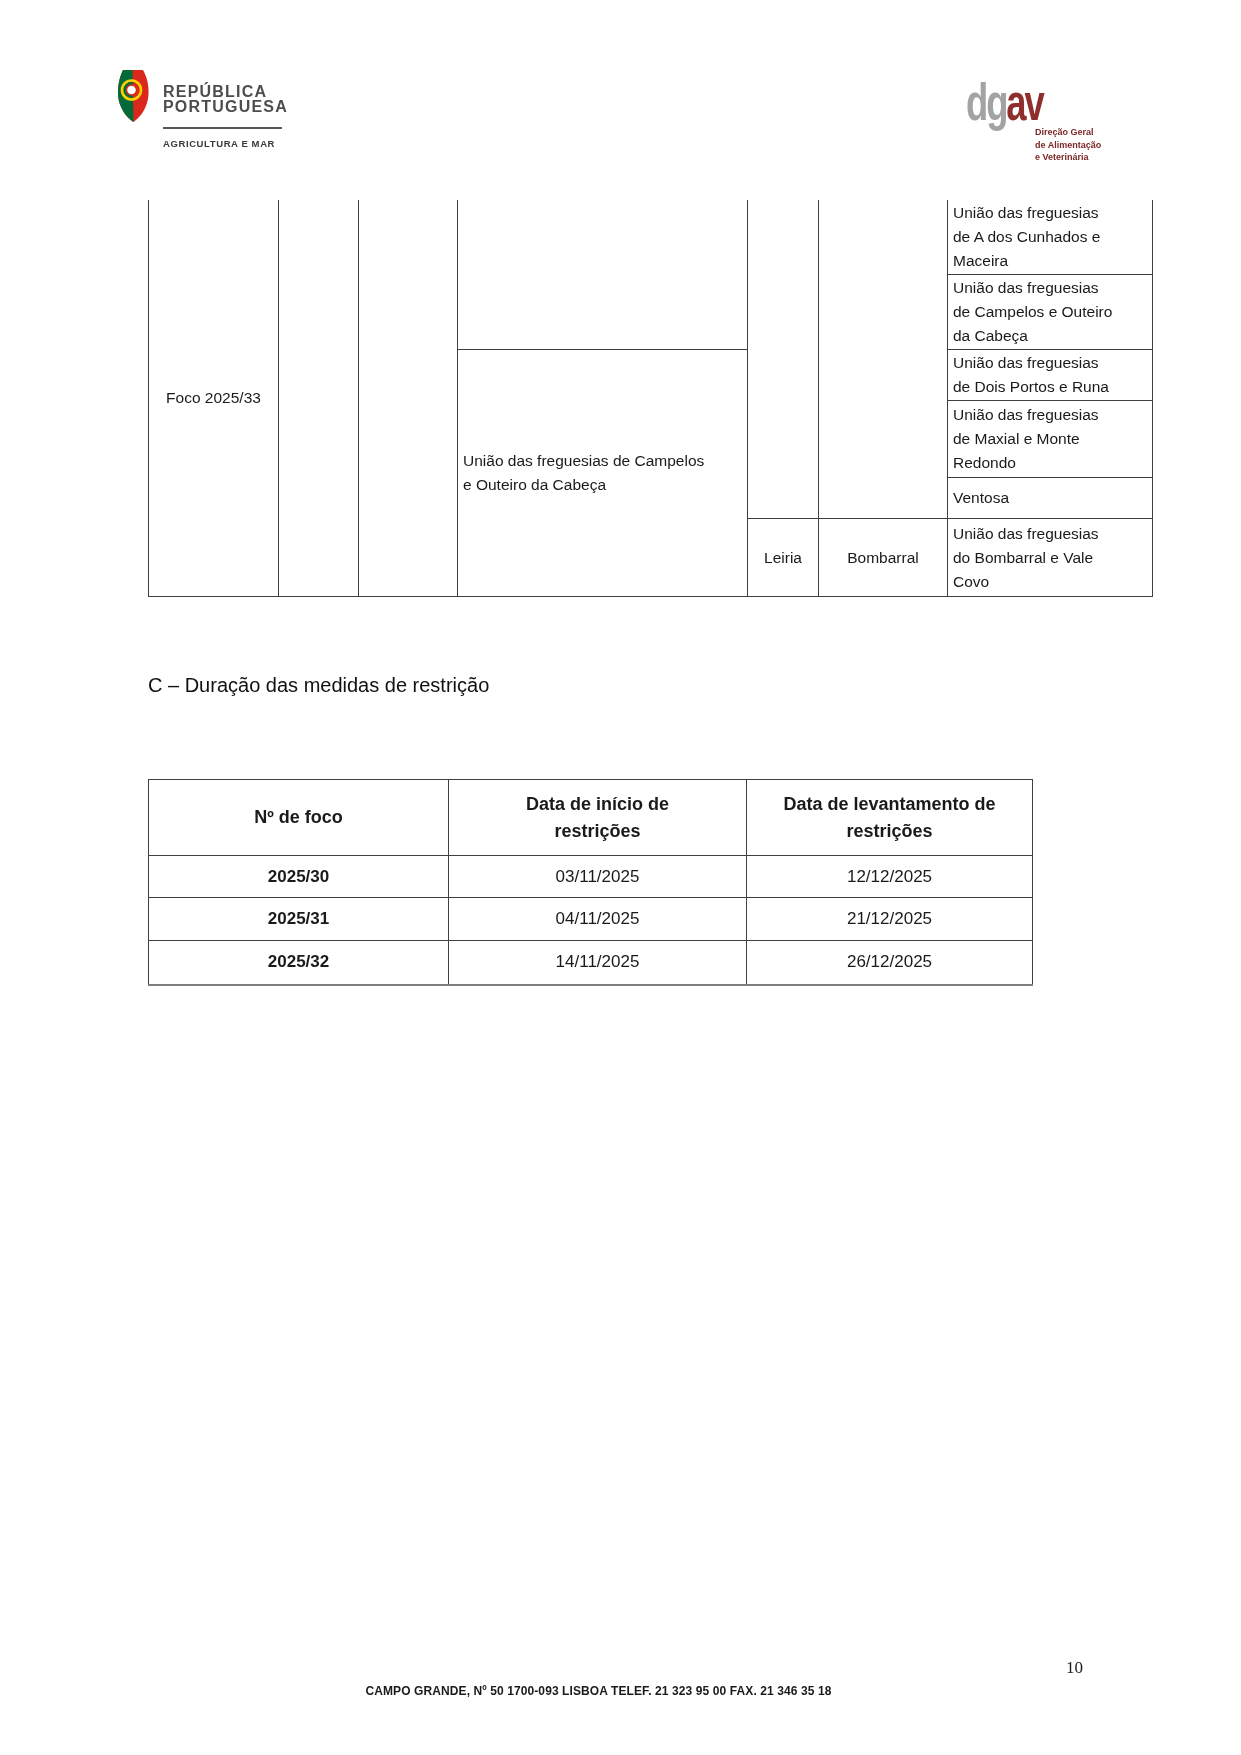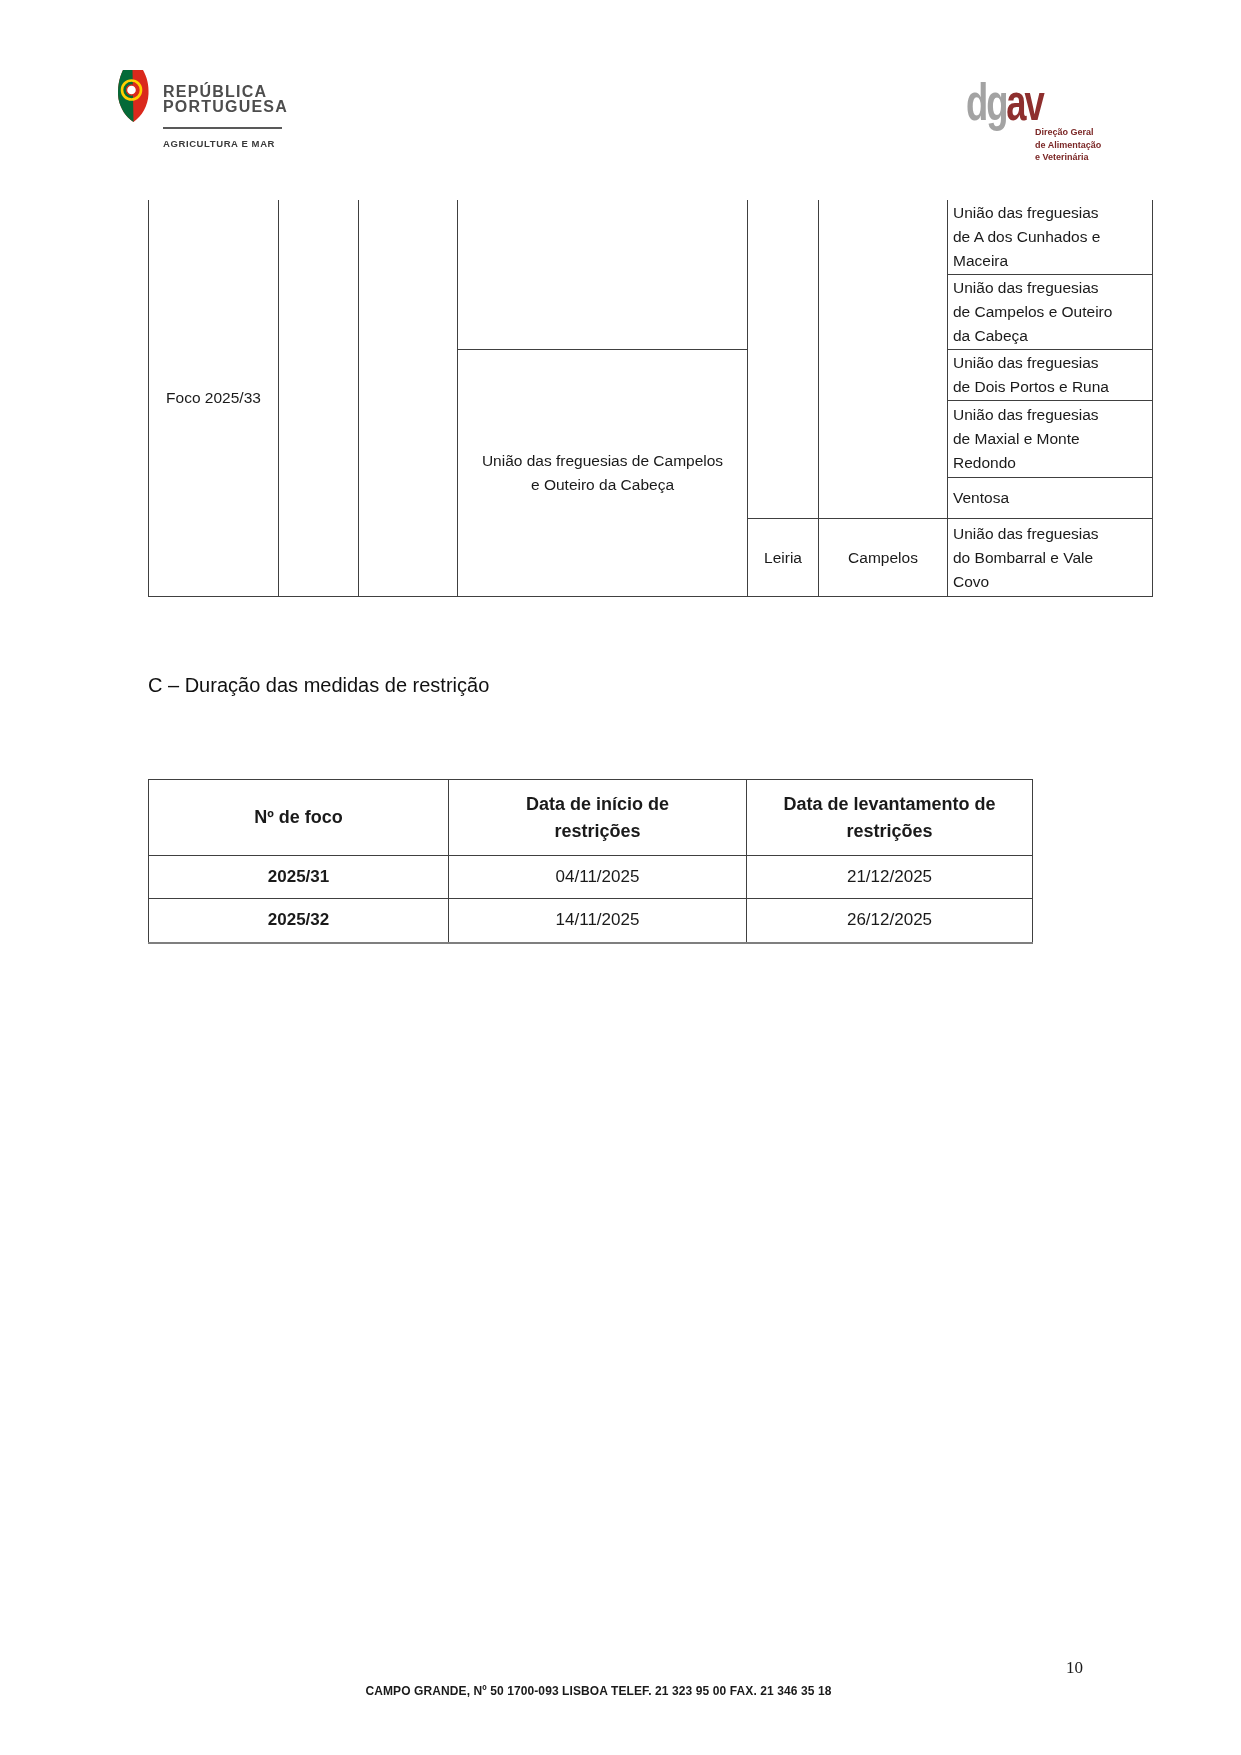--- a/index.html
+++ b/index.html
@@ -27,21 +27,21 @@
     position:absolute; left:148px; top:200px; width:1004px;
     border-collapse:collapse; table-layout:fixed;
   }
   .ctable td {
     border:1px solid #404040; font-size:15.5px; line-height:24px;
     padding:1px 5px; vertical-align:middle; overflow:hidden;
   }
   .ctable tr:first-child > td { border-top:none; }
   .c-foco  { text-align:center; vertical-align:top; padding-top:122px; }
   .c-freg  { text-align:left; white-space:pre-line; }
-  .c-zone  { text-align:center; white-space:pre-line; }
+  .c-zone  { white-space:pre-line; }
   .c-center{ text-align:center; }
 
   
   .sec-heading { position:absolute; left:148px; top:674px; font-size:20px; font-weight:normal; color:#111; }
 
   .rtable {
     position:absolute; left:148px; top:779px; width:884px;
     border-collapse:collapse; table-layout:fixed;
     border-top:1px solid #c4b5fd; border-bottom:2px solid #7f7f7f;
   }
@@ -126,21 +126,21 @@
     <tr style="height:77px">
       <td class="c-freg">União das freguesias
 de Maxial e Monte
 Redondo</td>
     </tr>
     <tr style="height:41px">
       <td class="c-freg">Ventosa</td>
     </tr>
     <tr style="height:78px">
       <td class="c-center">Leiria</td>
-      <td class="c-center">Campelos</td>
+      <td class="c-center">Bombarral</td>
       <td class="c-freg">União das freguesias
 do Bombarral e Vale
 Covo</td>
     </tr>
   </tbody>
     </table>
 
   <div class="sec-heading">C – Duração das medidas de restrição</div>
 
   <table class="rtable">
@@ -150,20 +150,25 @@
         <col style="width:286px">
     </colgroup>
     <tbody>
         <tr style="height:76px">
       <th>Nº de foco</th>
       <th>Data de início de
 restrições</th>
       <th>Data de levantamento de
 restrições</th>
     </tr>
+    <tr style="height:42px">
+      <td class="bold">2025/30</td>
+      <td>03/11/2025</td>
+      <td>12/12/2025</td>
+    </tr>
     <tr style="height:43px">
       <td class="bold">2025/31</td>
       <td>04/11/2025</td>
       <td>21/12/2025</td>
     </tr>
     <tr style="height:44px">
       <td class="bold">2025/32</td>
       <td>14/11/2025</td>
       <td>26/12/2025</td>
     </tr>

